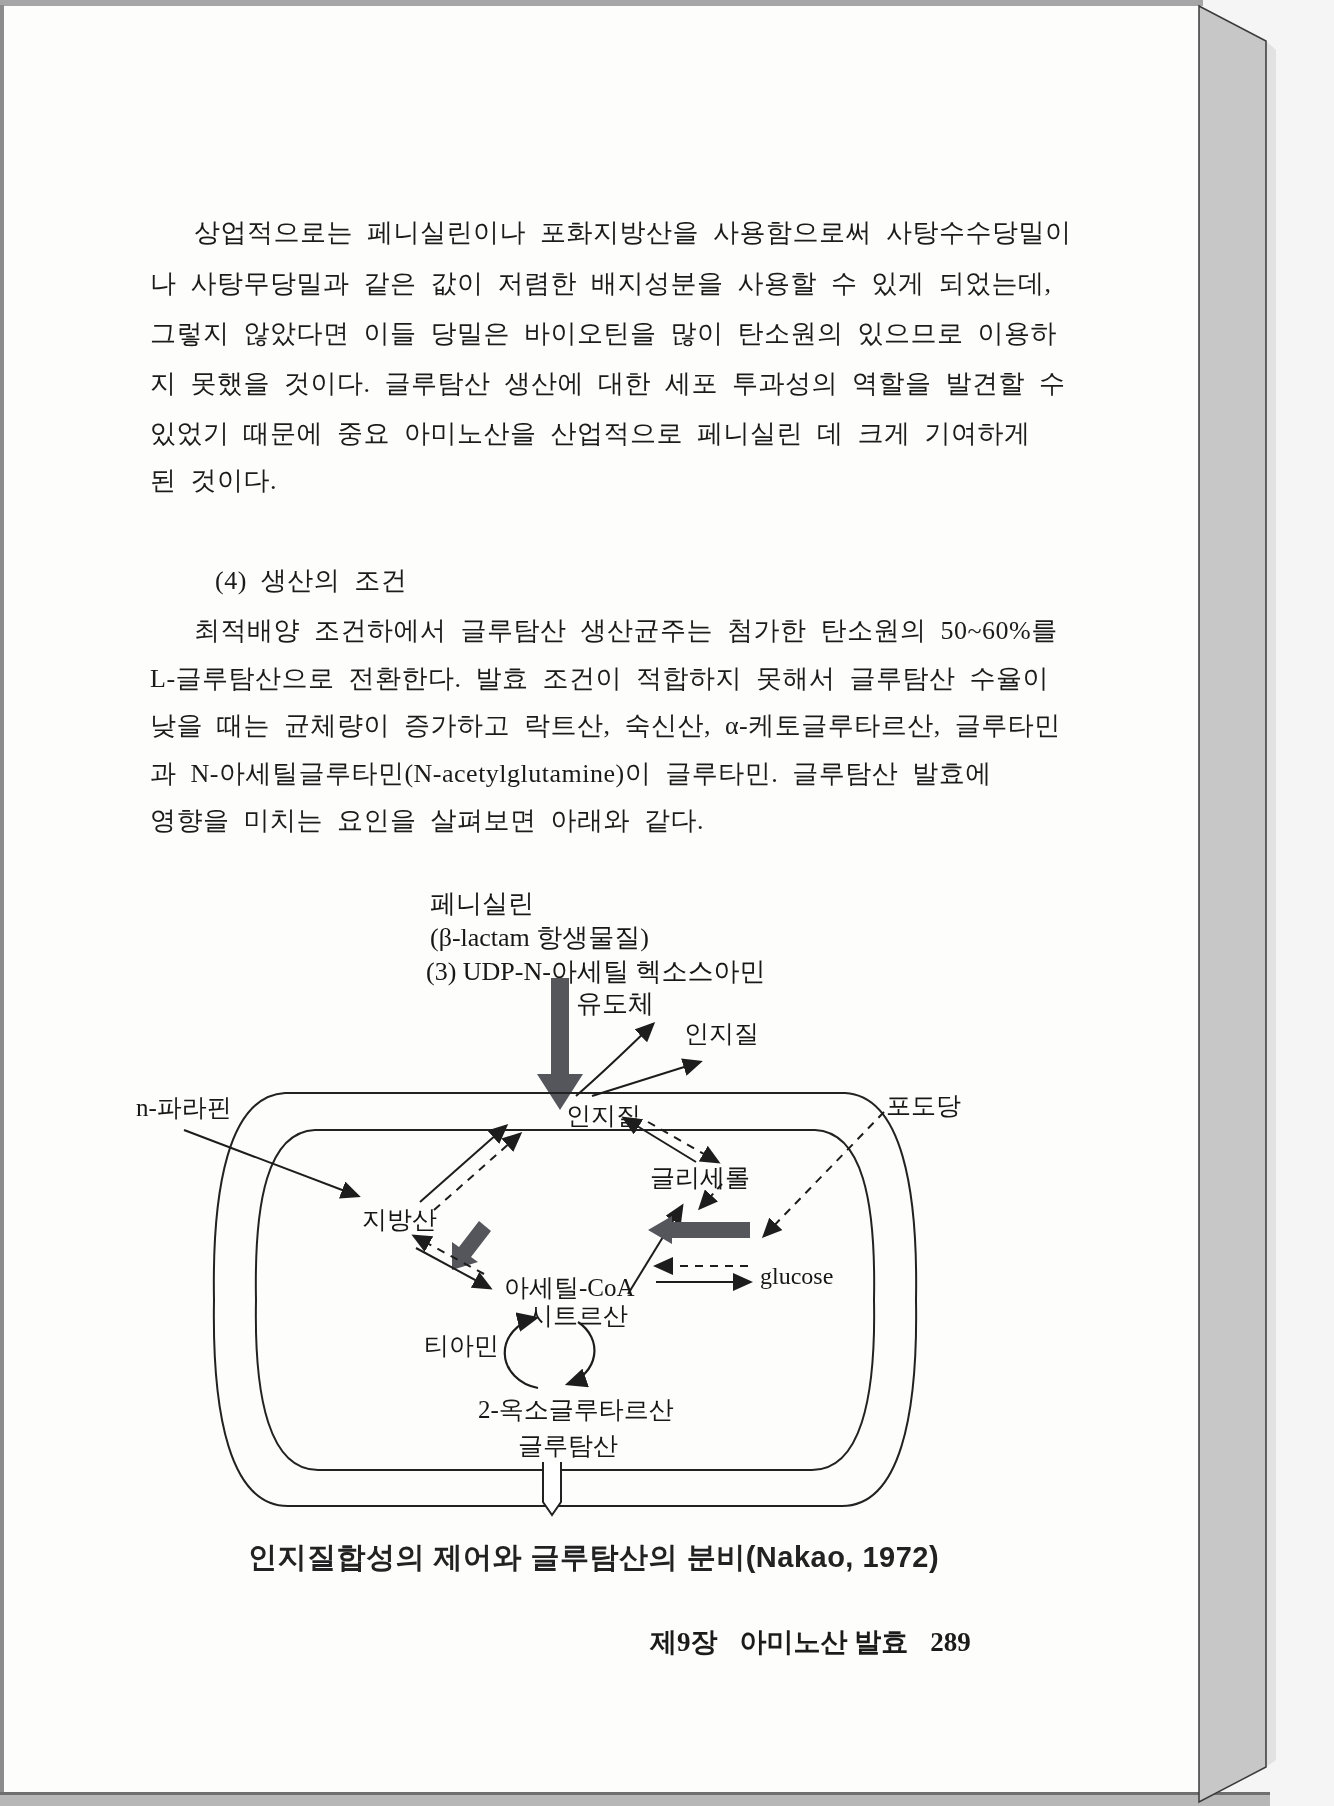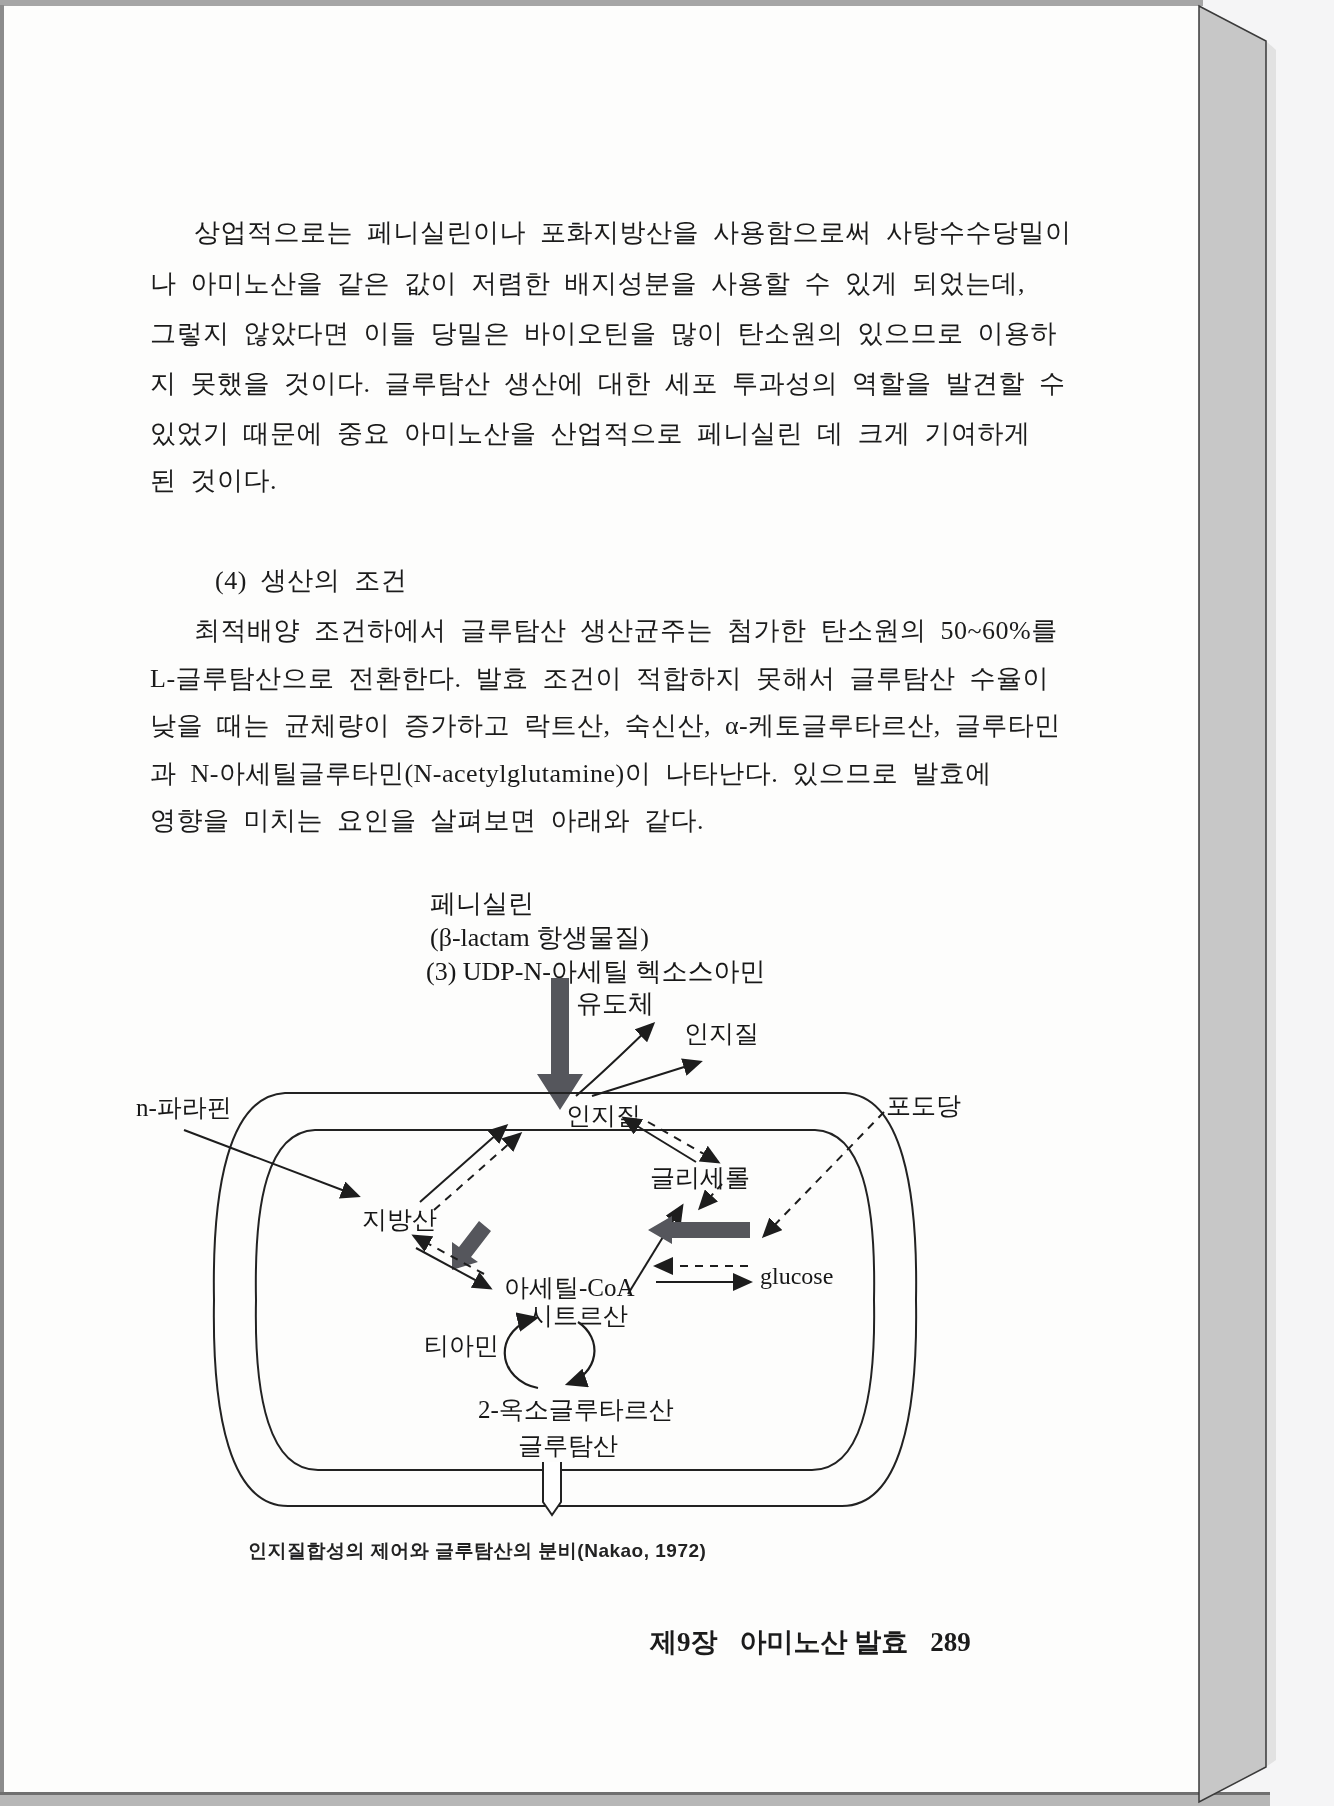--- a/index.html
+++ b/index.html
@@ -18,21 +18,21 @@
   .bl.indent{left:194px;}
   .heading{
     position:absolute;left:183px;font-size:26px;color:#1b1b1b;
     letter-spacing:.5px;word-spacing:7px;white-space:nowrap;margin-left:32px;
   }
   .figure-svg{position:absolute;left:100px;top:870px;}
   .figure-svg text{font-family:"Liberation Serif", serif;fill:#171717;}
   .caption{
     position:absolute;left:248px;top:1538px;width:720px;
     font-family:"Liberation Sans", sans-serif;font-weight:bold;
-    font-size:19px;color:#222;letter-spacing:.5px;white-space:nowrap;
+    font-size:29px;color:#222;letter-spacing:.5px;white-space:nowrap;
   }
   .footer{
     position:absolute;left:650px;top:1624px;
     font-size:27px;font-weight:bold;color:#1b1b1b;white-space:nowrap;
   }
   .footer span{margin-right:22px;}
   .footer span:last-child{margin-right:6px;}
 </style>
 </head>
 <body>
@@ -45,34 +45,34 @@
   <rect x="0" y="1792" width="1270" height="14" fill="#b7b7b7"></rect>
   <rect x="0" y="1792" width="1270" height="3" fill="#6f6f6f"></rect>
   <polygon points="1266,41 1276,50 1276,1760 1266,1767" fill="#e2e2e2"></polygon>
   <polygon points="1199,6 1266,41 1266,1767 1199,1802" fill="#c7c7c7" stroke="#3a3a3a" stroke-width="1.5"></polygon>
 </svg>
 
 <div class="content">
 
   <div>
     <div class="bl indent" style="top:217px">상업적으로는 페니실린이나 포화지방산을 사용함으로써 사탕수수당밀이</div>
-    <div class="bl" style="top:268px">나 아미노산을 같은 값이 저렴한 배지성분을 사용할 수 있게 되었는데,</div>
+    <div class="bl" style="top:268px">나 사탕무당밀과 같은 값이 저렴한 배지성분을 사용할 수 있게 되었는데,</div>
     <div class="bl" style="top:318px">그렇지 않았다면 이들 당밀은 바이오틴을 많이 탄소원의 있으므로 이용하</div>
     <div class="bl" style="top:368px">지 못했을 것이다. 글루탐산 생산에 대한 세포 투과성의 역할을 발견할 수</div>
     <div class="bl" style="top:418px">있었기 때문에 중요 아미노산을 산업적으로 페니실린 데 크게 기여하게</div>
     <div class="bl" style="top:465px">된 것이다.</div>
   </div>
 
   <div class="heading" style="top:563px">(4) 생산의 조건</div>
 
   <div>
     <div class="bl indent" style="top:615px">최적배양 조건하에서 글루탐산 생산균주는 첨가한 탄소원의 50~60%를</div>
     <div class="bl" style="top:663px">L-글루탐산으로 전환한다. 발효 조건이 적합하지 못해서 글루탐산 수율이</div>
     <div class="bl" style="top:710px">낮을 때는 균체량이 증가하고 락트산, 숙신산, α-케토글루타르산, 글루타민</div>
-    <div class="bl" style="top:758px">과 N-아세틸글루타민(N-acetylglutamine)이 나타난다. 있으므로 발효에</div>
+    <div class="bl" style="top:758px">과 N-아세틸글루타민(N-acetylglutamine)이 글루타민. 글루탐산 발효에</div>
     <div class="bl" style="top:805px">영향을 미치는 요인을 살펴보면 아래와 같다.</div>
   </div>
 
   <svg class="figure-svg" width="880" height="660" viewBox="0 0 880 660">
     <defs>
       <marker id="ah" markerWidth="10" markerHeight="9" refX="8.5" refY="4.5" orient="auto">
         <path d="M0,0 L10,4.5 L0,9 z" fill="#1d1d1d"></path>
       </marker>
     </defs>
 

